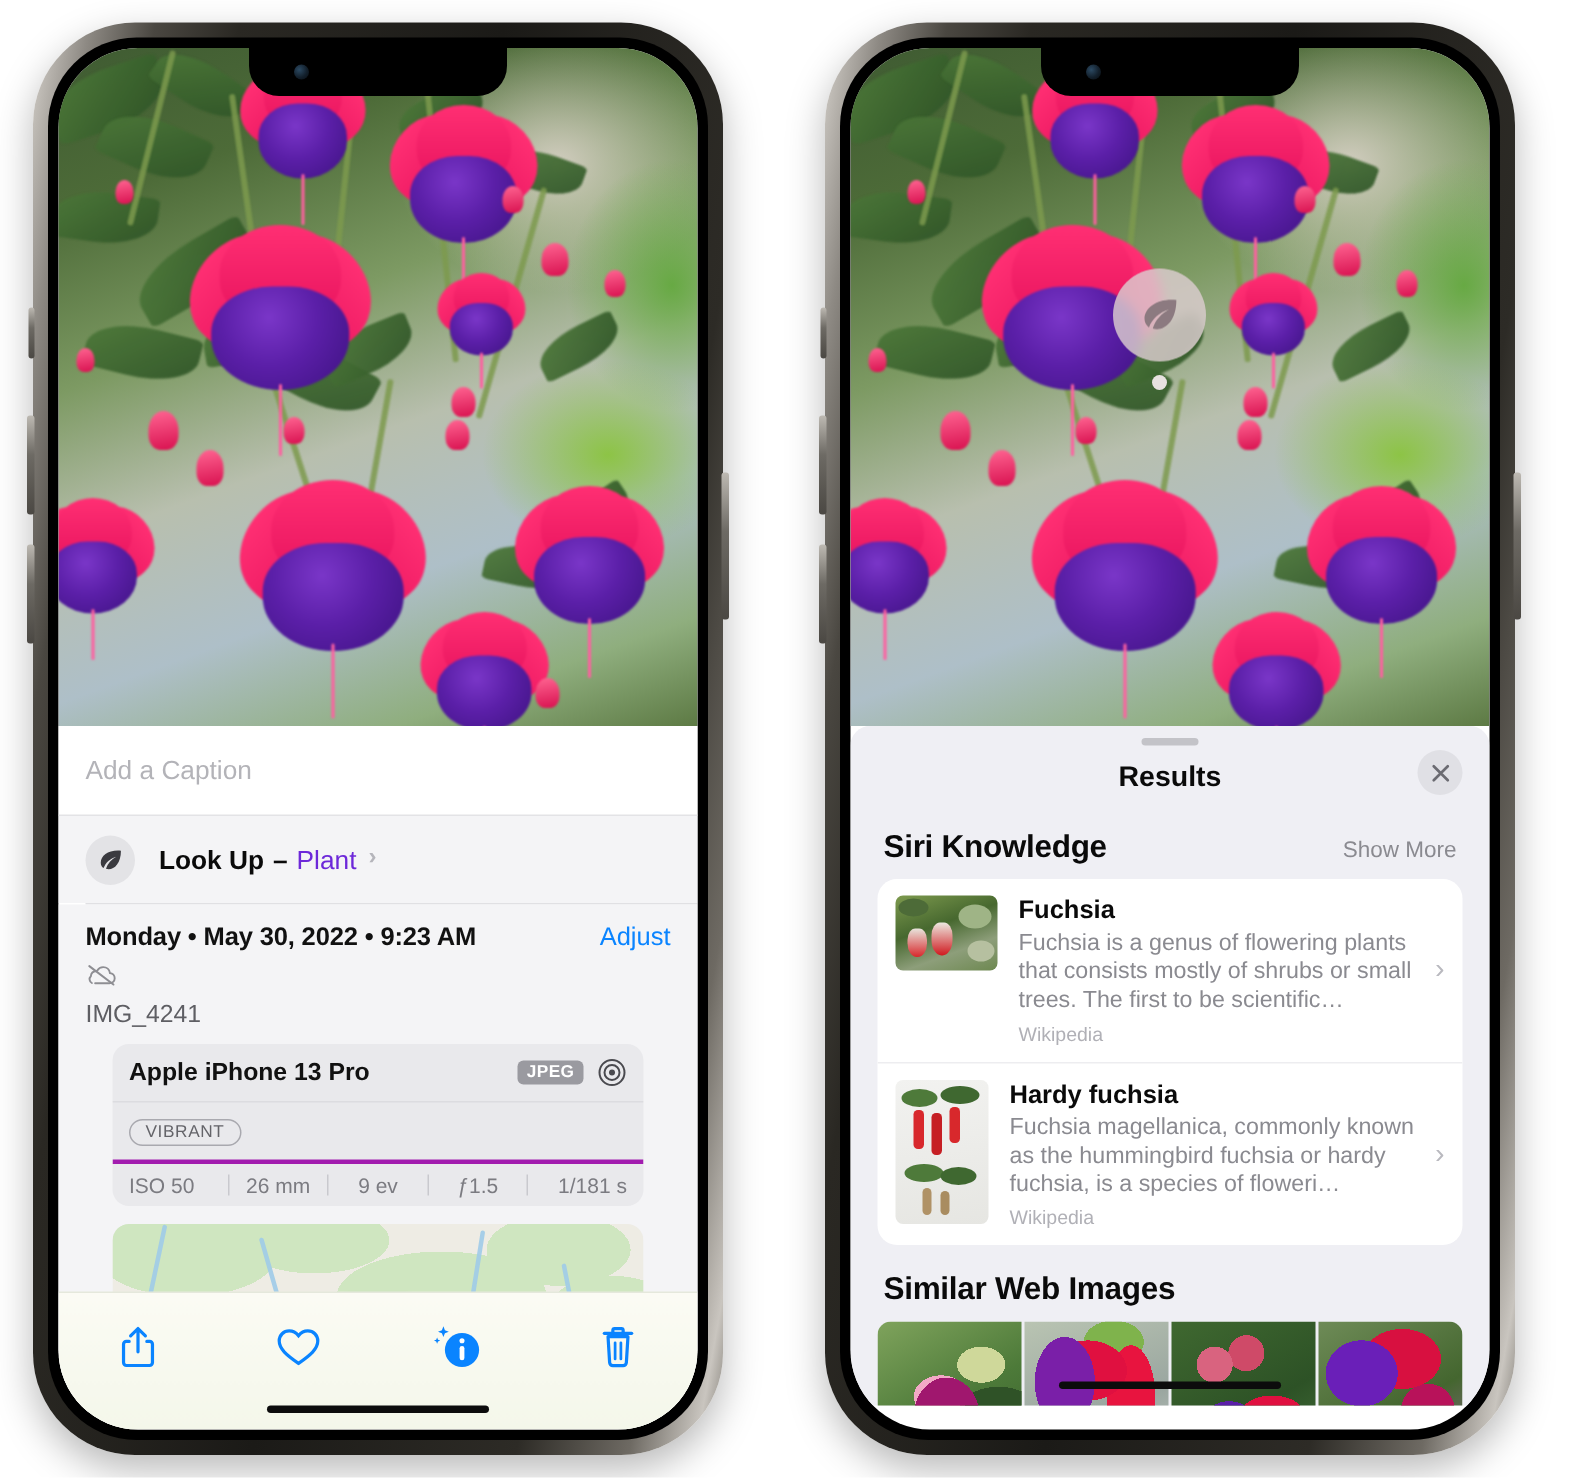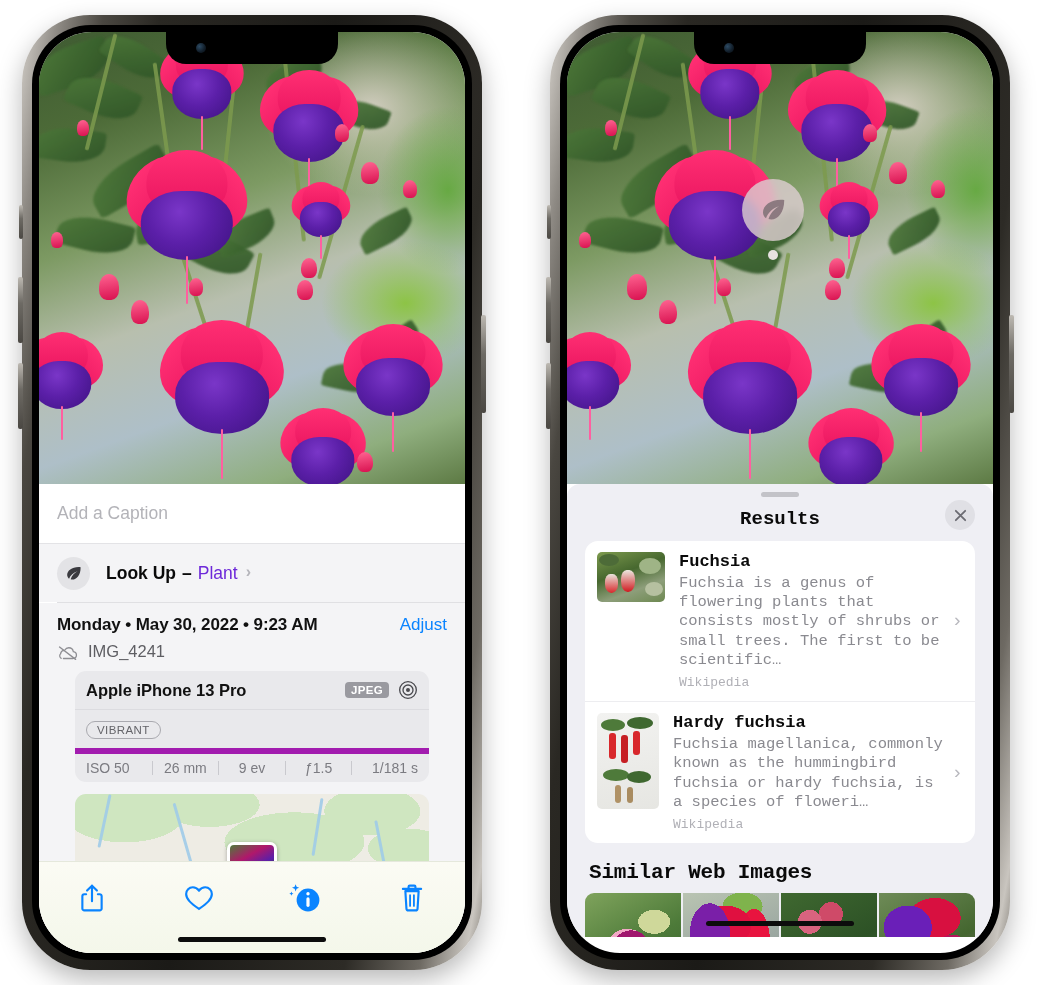--- a/index.html
+++ b/index.html
@@ -173,21 +173,21 @@
   .lookup-text .sub { font-weight: 400; color: #6d28d9; }
   .lookup-text .chev { color: #b5b5bb; font-size: 16px; margin-left: 2px; }
   .hairline {
     height: 1px; background: #e0e0e3; margin-left: 18px;
   }
 
   .meta-block { background: #f4f4f6; padding: 12px 18px 8px; }
   .meta-top { display: flex; justify-content: space-between; align-items: flex-start; }
   .meta-date { font-size: 17px; font-weight: 700; color: #111; letter-spacing: -.1px; }
   .meta-adjust { font-size: 17px; color: #0a84ff; font-weight: 400; }
-  .meta-file { display: flex; align-items: flex-end; gap: 9px; margin-top: 7px; }
+  .meta-file { display: flex; align-items: flex-start; gap: 9px; margin-top: 7px; flex-direction: column; }
   .meta-file .fname { font-size: 16.5px; color: #5e5e63; }
 
   .exif-card {
     margin: 10px 18px 0;
     background: #e9e9ec;
     border-radius: 11px;
     overflow: hidden;
   }
   .exif-head {
     display: flex; align-items: center; justify-content: space-between;
@@ -203,21 +203,21 @@
   .exif-body { padding: 8px 11px 9px; }
   .exif-lens { font-size: 16.5px; color: #646469; }
   .exif-size-row { display: flex; align-items: center; justify-content: space-between; margin-top: 3px; }
   .exif-size { font-size: 16.5px; color: #646469; }
   .chip-vibrant {
     border: 1px solid #a9a9af; color: #646469;
     font-size: 11.5px; border-radius: 10px; padding: 2px 10px; letter-spacing: .4px;
   }
   .exif-foot {
     display: flex; align-items: center;
-    border-top: 6px solid #a21caf;
+    border-top: 3px solid #a21caf;
     padding: 6px 11px;
     font-size: 14px; color: #7b7b81;
   }
   .exif-foot .cell { flex: 1; text-align: center; }
   .exif-foot .cell:first-child { text-align: left; }
   .exif-foot .cell:last-child { text-align: right; }
   .exif-foot .sep { width: 1px; height: 14px; background: #c9c9ce; }
 
   .map-card {
     margin: 12px 18px 0;
@@ -255,21 +255,20 @@
   }
   .tb-btn { width: 56px; height: 44px; display: flex; align-items: center; justify-content: center; }
 
   
   .results-sheet {
     position: absolute; left: 0; right: 0; bottom: 16px;
     background: #efeff4;
     border-radius: 13px 13px 0 0;
     overflow: hidden;
     z-index: 20;
-    font-family: Liberation Mono, monospace;
   }
   .grabber {
     width: 38px; height: 5px; border-radius: 3px;
     background: #c3c3c8;
     margin: 8px auto 0;
   }
   .results-head {
     position: relative;
     height: 44px;
     display: flex; align-items: center; justify-content: center;
@@ -667,20 +666,24 @@
 
           <div class="results-head">
             <span class="results-title">Results</span>
             <span class="close-btn">
               <svg width="15" height="15" viewBox="0 0 16 16" aria-hidden="true">
                 <path d="M3 3l10 10M13 3L3 13" stroke="#6b6b72" stroke-width="1.9" stroke-linecap="round"></path>
               </svg>
             </span>
           </div>
 
+          <div class="section-head">
+            <span class="section-title">Siri Knowledge</span>
+            <span class="section-action">Show More</span>
+          </div>
 
           <div class="kcard">
 
             <div class="krow">
               <span class="kthumb">
                 <span class="tb" style="left:8px;  top:22px; width:13px; height:19px; background:linear-gradient(180deg,#e8e4dc,#d8282c); border-radius:40% 40% 48% 48%;"></span>
                 <span class="tb" style="left:24px; top:18px; width:14px; height:22px; background:linear-gradient(180deg,#ece8e0,#d0191f); border-radius:40% 40% 48% 48%;"></span>
                 <span class="tb" style="left:42px; top:6px;  width:22px; height:16px; background:#9fb486; border-radius:50%;"></span>
                 <span class="tb" style="left:2px;  top:2px;  width:20px; height:12px; background:#4d6b38; border-radius:50%;"></span>
                 <span class="tb" style="left:48px; top:30px; width:18px; height:14px; background:#b6c0a0; border-radius:50%;"></span>

